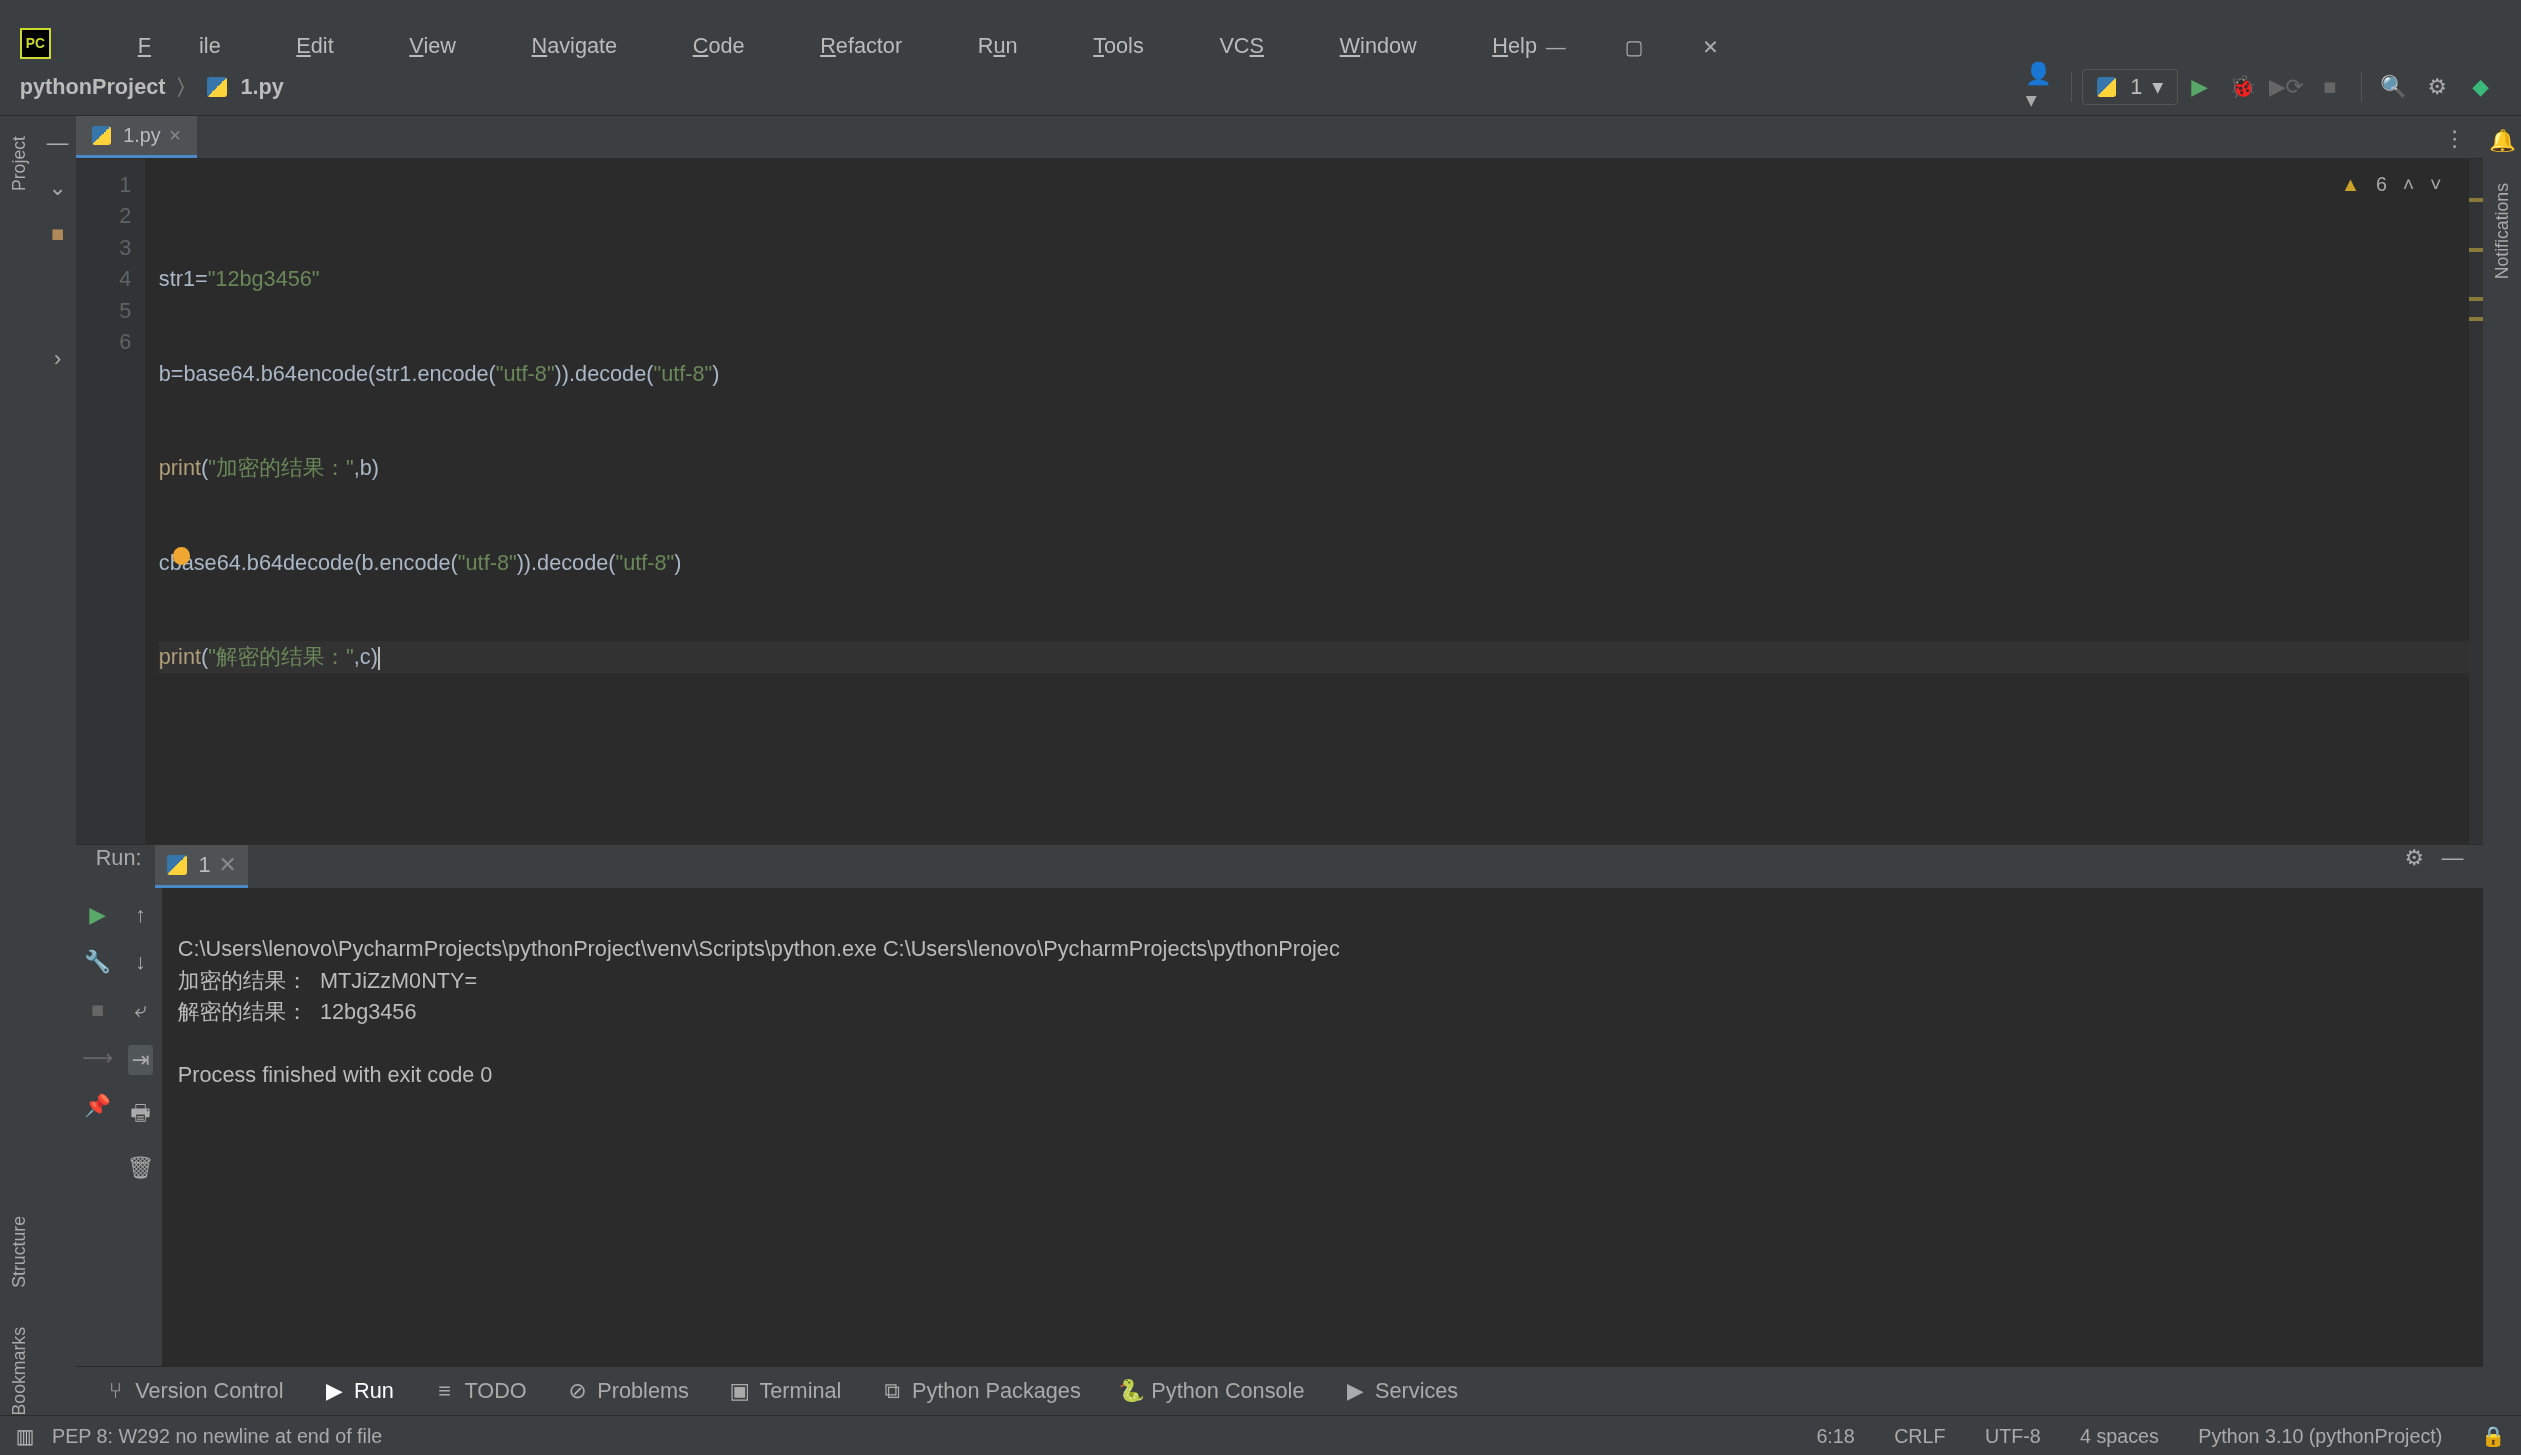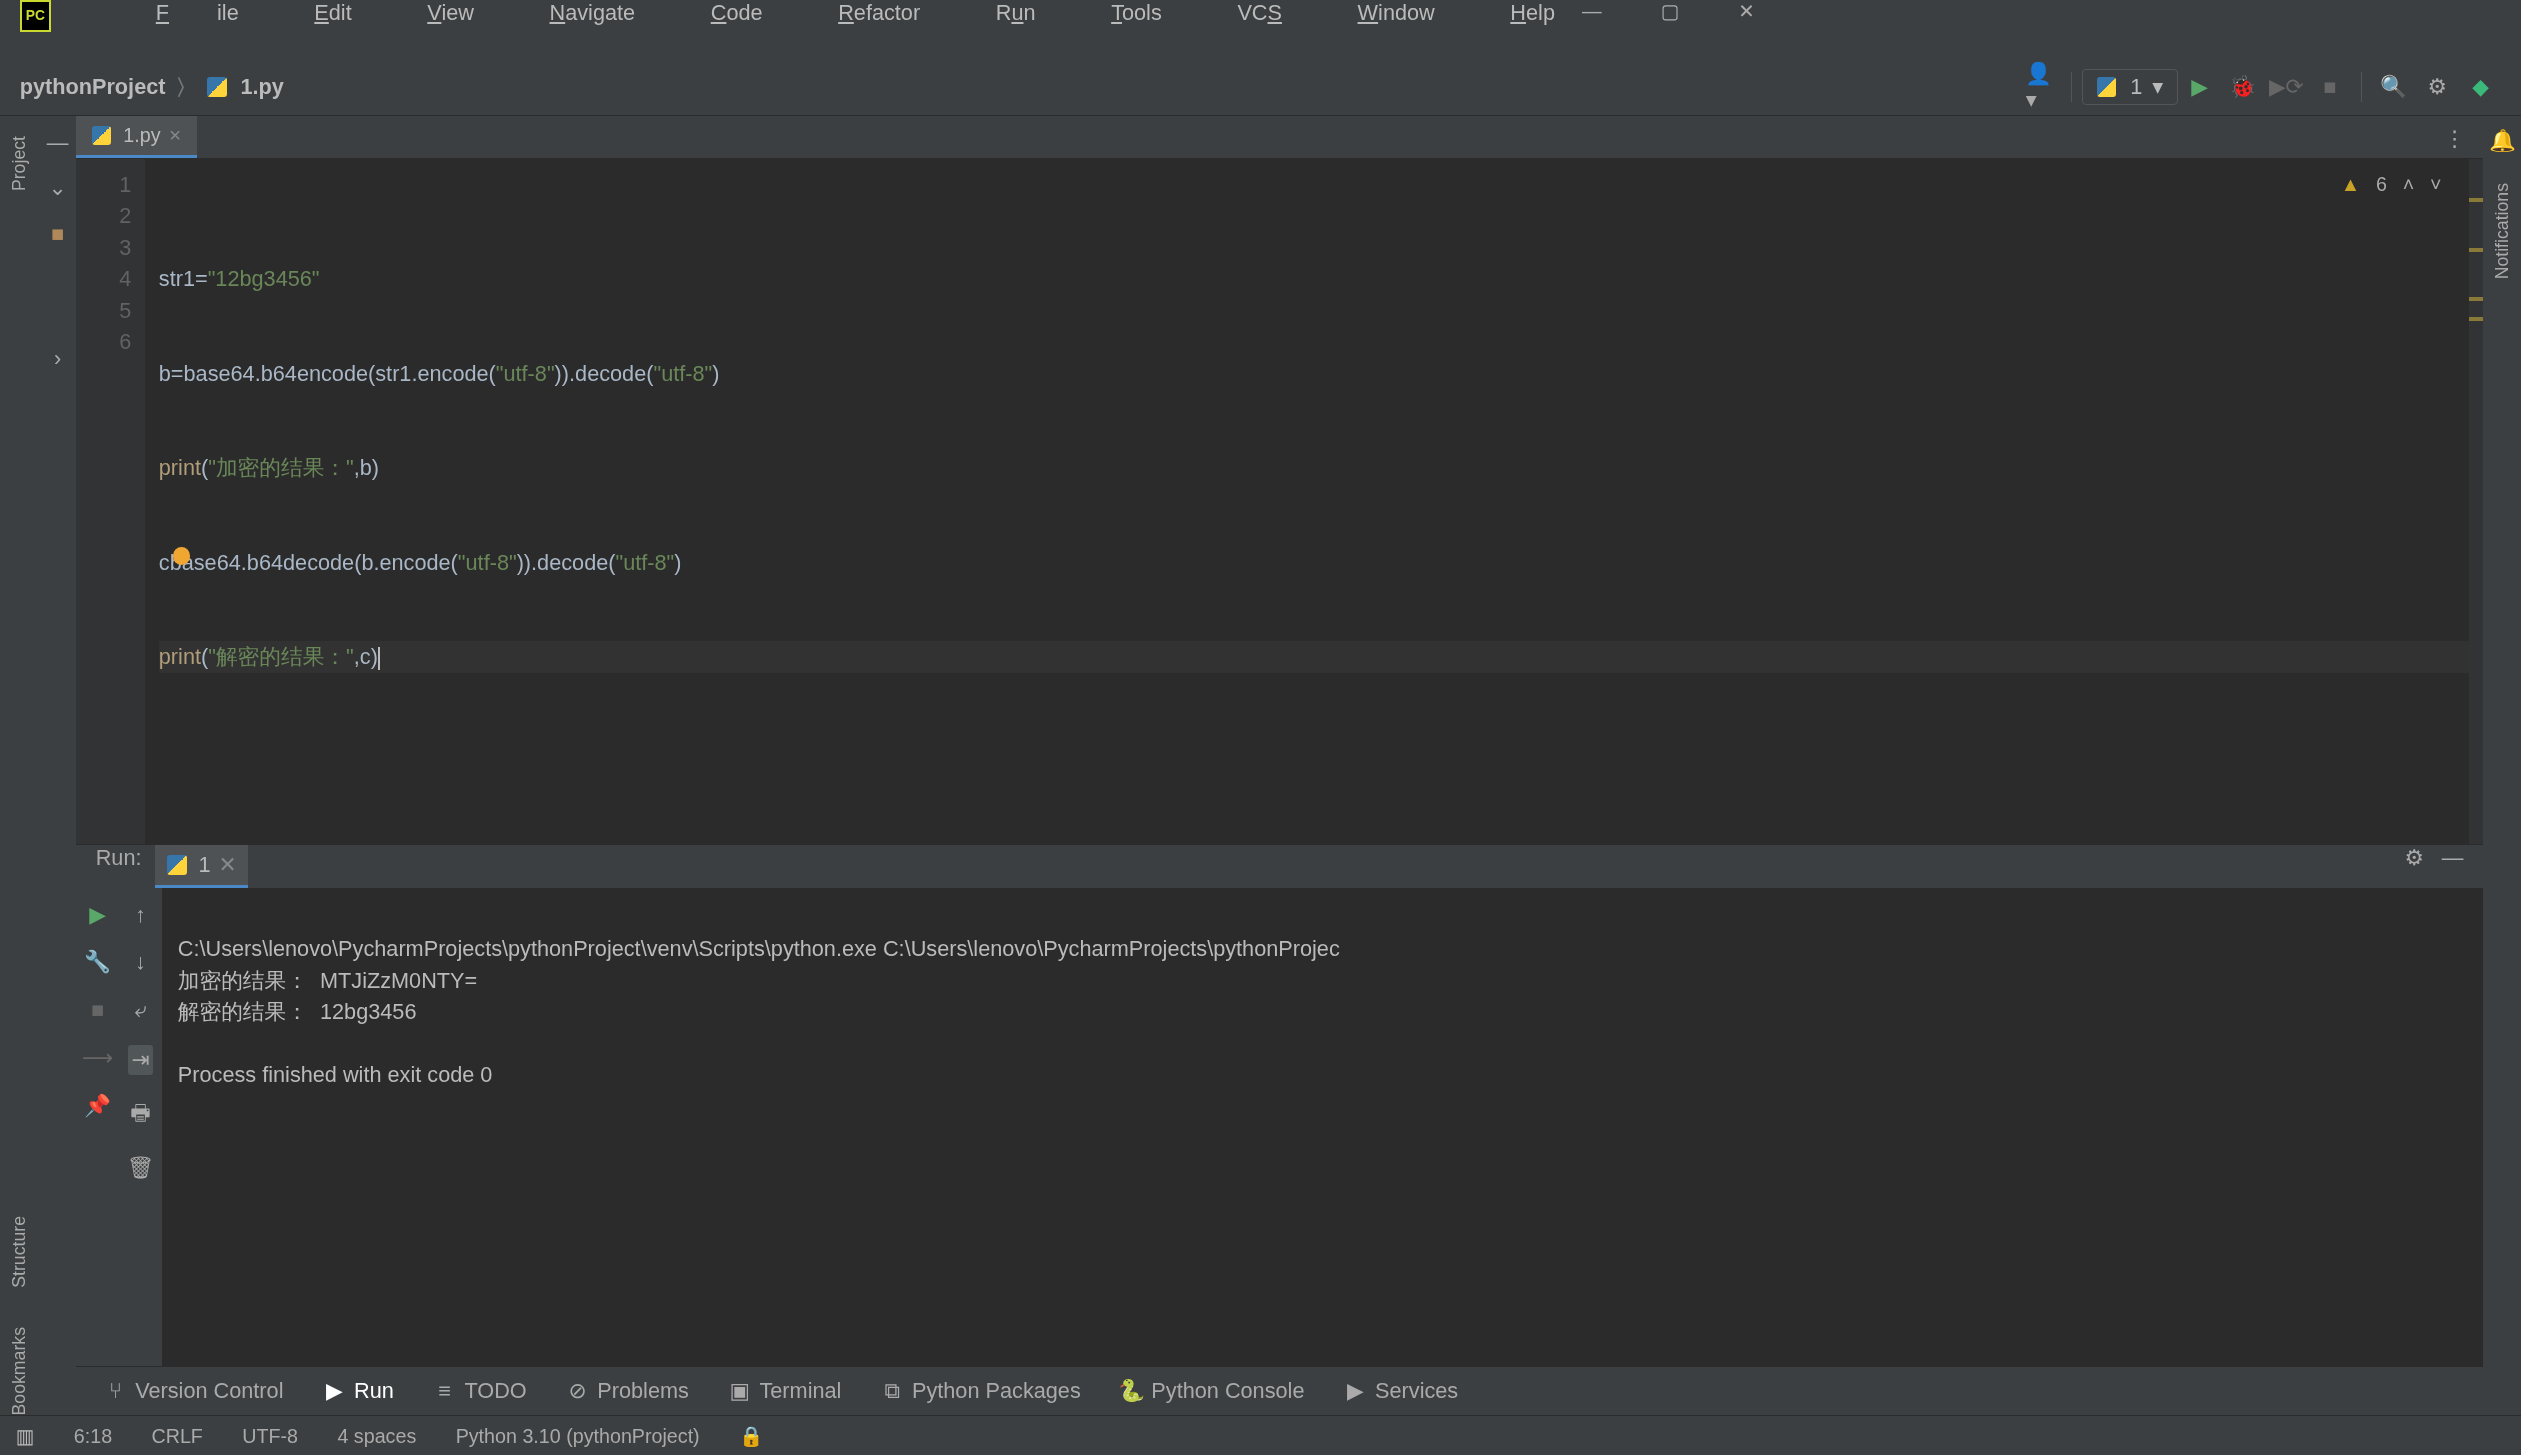--- a/index.html
+++ b/index.html
@@ -1,19 +1,19 @@
 <!DOCTYPE html>
 <html><head>
 <meta charset="utf-8">
 <style>
 * { margin: 0; padding: 0; box-sizing: border-box; font-family: "Segoe UI", Arial, sans-serif; }
 body { background: #3c3f41; color: #bbbbbb; width: 2522px; height: 1456px; overflow: hidden; font-size: 21.7px; display: flex; flex-direction: column; }
 
 
-.titlebar { height: 59px; background: #3c3f41; display: flex; align-items: flex-start; padding: 0 19.7px; gap: 27px; }
+.titlebar { height: 59px; background: #3c3f41; display: flex; align-items: flex-end; padding: 0 19.7px; gap: 9px; }
 .app-icon { width: 31.5px; height: 31.5px; background: #000; border: 2px solid #c9d930; display:flex;align-items:center;justify-content:center;font-size:13.8px;font-weight:bold;color:#c9d930; }
 .menu { display: flex; gap: 27.6px; margin-left: 29.6px; }
 .menu span { cursor: default; margin-left: 48px; }
 .menu span u { text-decoration: underline; }
 .wintitle { flex: 1; text-align: center; color: #8a8a8a; font-size: 23.6px; }
 .winctrl { display: flex; gap: 59px; color: #aaa; font-size: 19.7px; }
 
 
 .navbar { height: 57px; background: #3c3f41; display: flex; align-items: center; padding: 0 19.7px; border-bottom: 1px solid #2b2b2b; }
 .crumbs { display: flex; align-items: center; gap: 9.9px; font-weight: bold; }
@@ -260,20 +260,21 @@
   </div>
 
   <div class="right-gutter">
     <span class="bell">🔔</span>
     <span class="vert-label">Notifications</span>
   </div>
 </div>
 
 <div class="status">
   <span>▥</span>
+  <span class="msg">PEP 8: W292 no newline at end of file</span>
   <span class="seg">6:18</span>
   <span class="seg">CRLF</span>
   <span class="seg">UTF-8</span>
   <span class="seg">4 spaces</span>
   <span class="seg">Python 3.10 (pythonProject)</span>
   <span class="seg">🔒</span>
 </div>
 
 
 </body></html>

